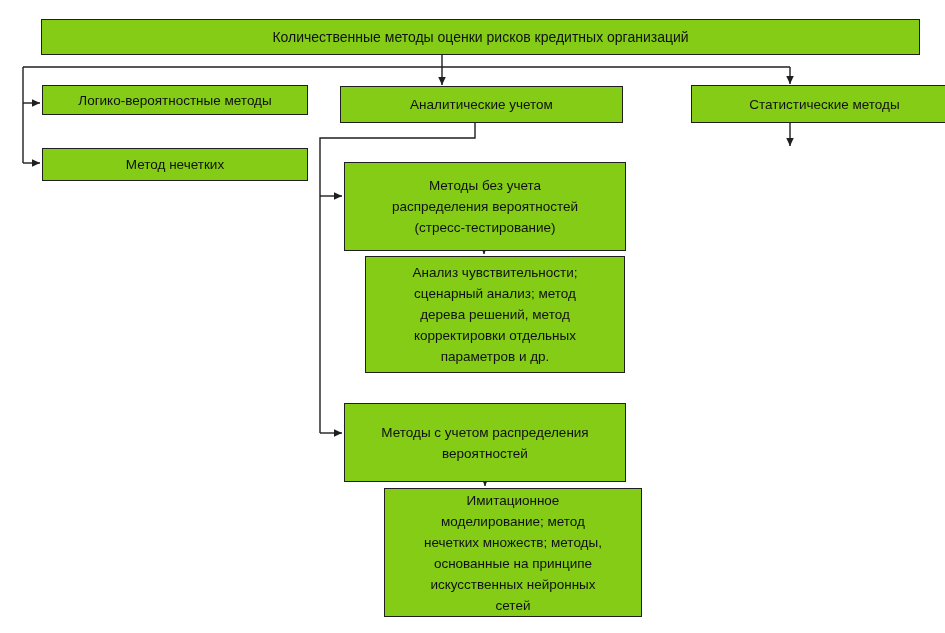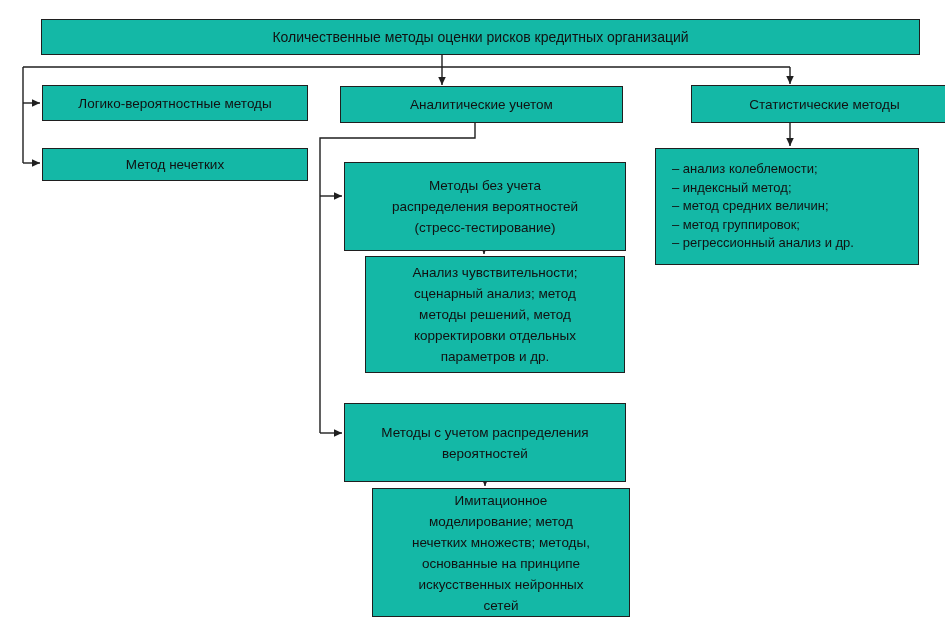--- a/index.html
+++ b/index.html
@@ -21,21 +21,21 @@
     left: 0;
     top: 0;
     width: 945px;
     height: 633px;
     pointer-events: none;
   }
   .node {
     position: absolute;
     box-sizing: border-box;
     border: 1.5px solid #1f1f1f;
-    background: #14b8a6;
+    background: #84cc16;
     display: flex;
     align-items: center;
     justify-content: center;
     text-align: center;
     font-size: 13.5px;
     line-height: 21px;
     white-space: pre-line;
     padding: 2px 6px;
   }
   .node.title {
@@ -44,27 +44,27 @@
   .node.list {
     justify-content: flex-start;
     text-align: left;
     padding-left: 16px;
     padding-right: 6px;
     font-size: 13px;
     line-height: 18.5px;
   }
   
   #n-root        { left: 41px;  top: 19px;  width: 879px; height: 36px; }
-  #n-logic       { left: 42px;  top: 85px;  width: 266px; height: 36px; }
+  #n-logic       { left: 42px;  top: 85px;  width: 266px; height: 30px; }
   #n-analogy     { left: 42px;  top: 148px; width: 266px; height: 33px; }
   #n-analytical  { left: 340px; top: 86px;  width: 283px; height: 37px; }
   #n-without     { left: 344px; top: 162px; width: 282px; height: 89px; }
   #n-sens        { left: 365px; top: 256px; width: 260px; height: 117px; }
   #n-with        { left: 344px; top: 403px; width: 282px; height: 79px; }
-  #n-imit        { left: 372px; top: 488px; width: 258px; height: 129px; }
+  #n-imit        { left: 384px; top: 488px; width: 258px; height: 129px; }
   #n-statistical { left: 655px; top: 85px;  width: 267px; height: 38px; margin-left: 36px; }
   #n-statlist    { left: 655px; top: 148px; width: 264px; height: 117px; }
 </style>
 </head>
 <body>
 
 <div class="canvas">
 
   <svg class="connectors" viewBox="0 0 945 633" xmlns="http://www.w3.org/2000/svg">
     <defs>
@@ -101,35 +101,30 @@
   <div class="node" id="n-analogy">Метод нечетких</div>
 
   <div class="node" id="n-analytical">Аналитические учетом</div>
 
   <div class="node" id="n-without">Методы без учета
 распределения вероятностей
 (стресс-тестирование)</div>
 
   <div class="node" id="n-sens">Анализ чувствительности;
 сценарный анализ; метод
-методы решений, метод
+дерева решений, метод
 корректировки отдельных
 параметров и др.</div>
 
   <div class="node" id="n-with">Методы с учетом распределения
 вероятностей</div>
 
   <div class="node" id="n-imit">Имитационное
 моделирование; метод
 нечетких множеств; методы,
 основанные на принципе
 искусственных нейронных
 сетей</div>
 
   <div class="node" id="n-statistical">Статистические методы</div>
 
-  <div class="node list" id="n-statlist">– анализ колеблемости;
-– индексный метод;
-– метод средних величин;
-– метод группировок;
-– регрессионный анализ и др.</div>
 
 </div>
 
 </body></html>

